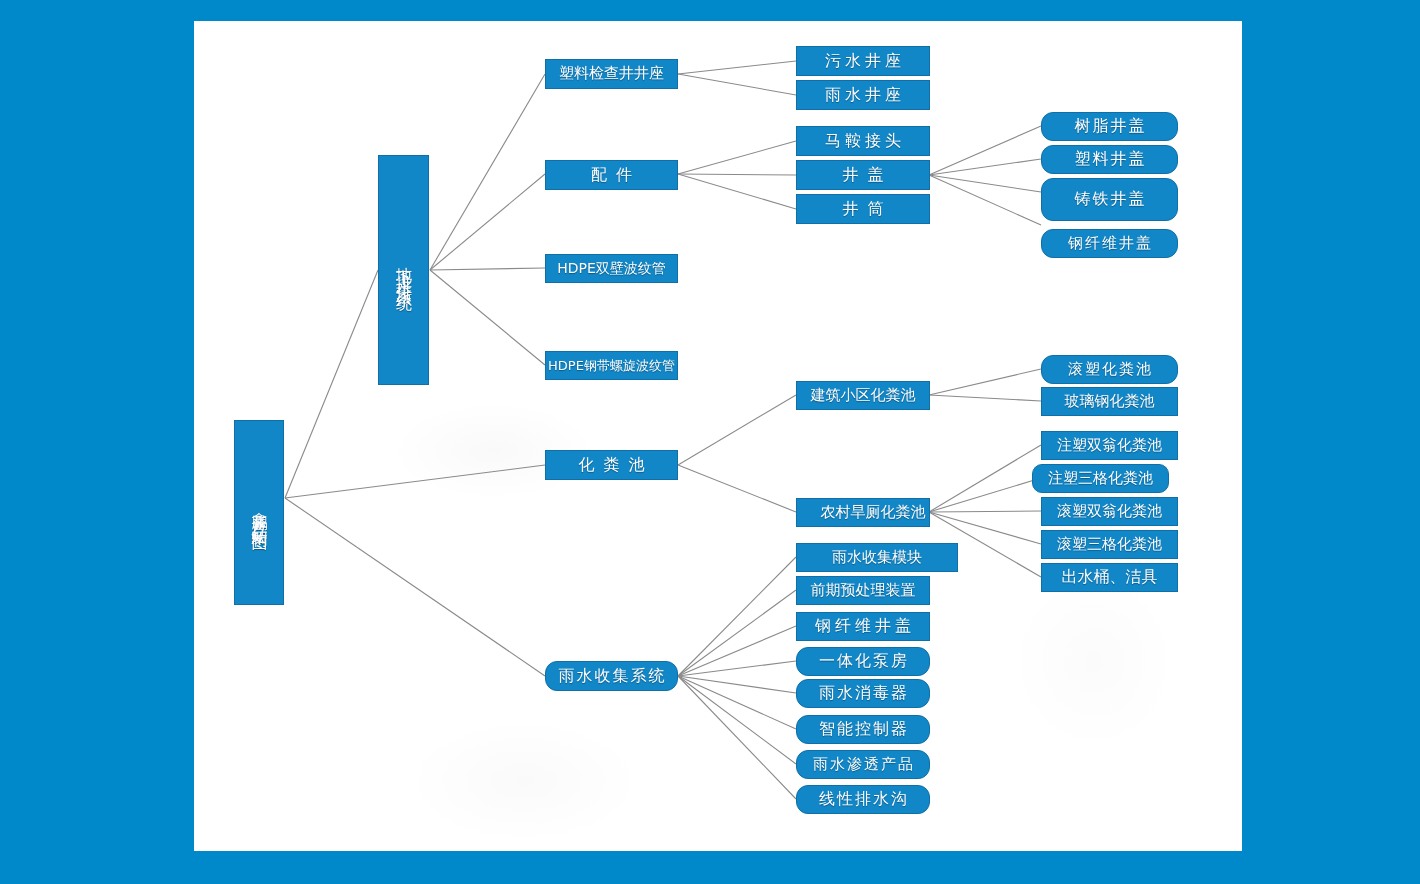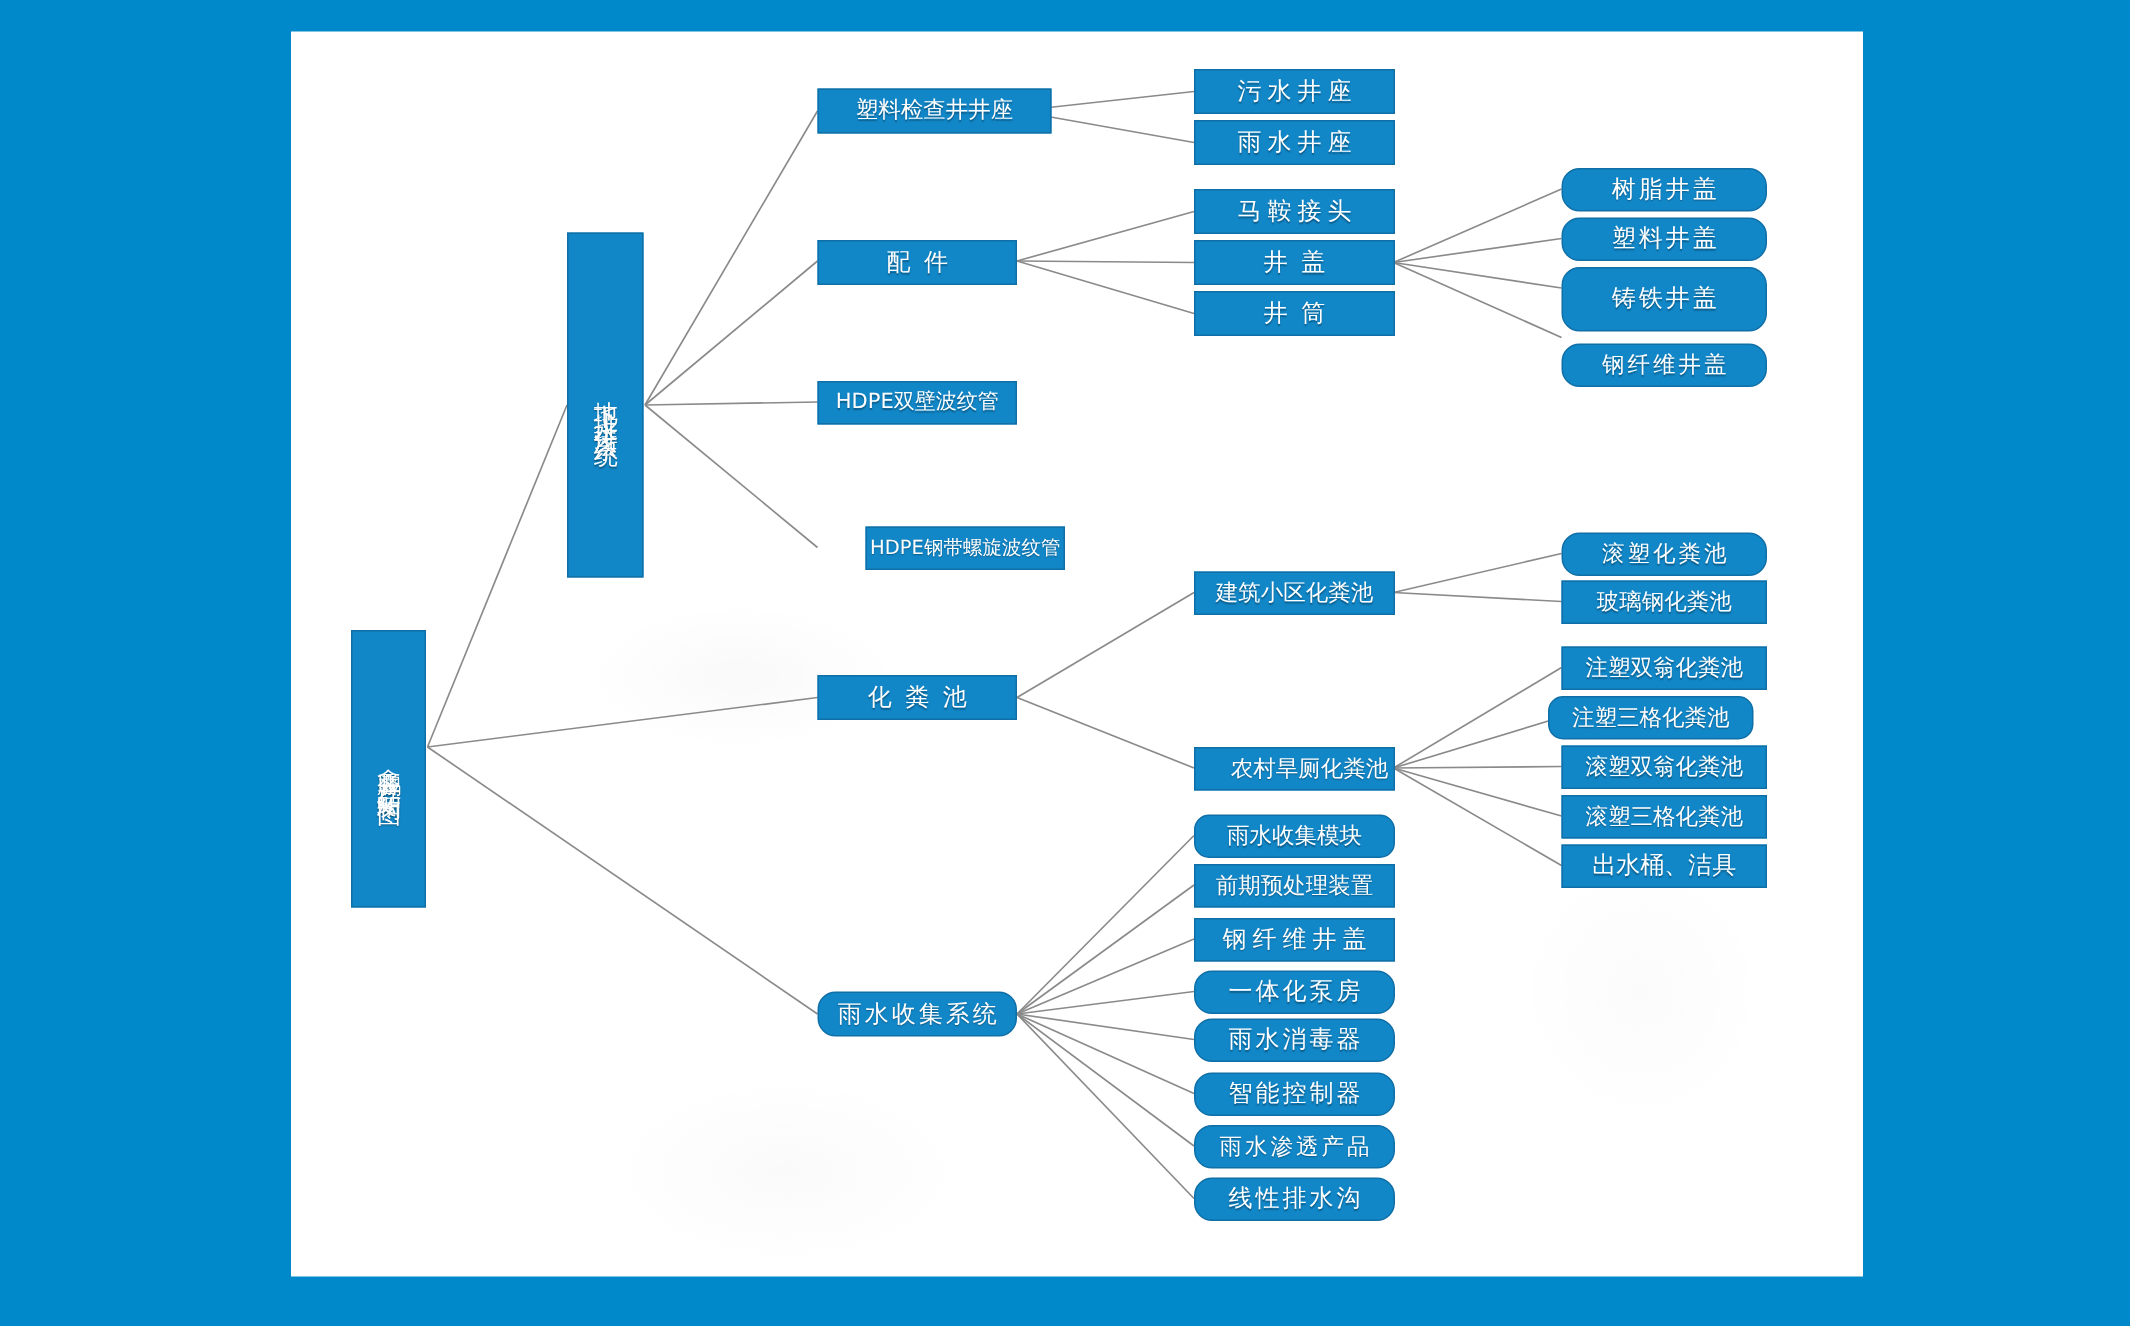--- a/index.html
+++ b/index.html
@@ -110,27 +110,27 @@
   </svg>
 
   <div class="node vert s16" style="left:234px;top:420px;width:50px;height:185px;">鑫鹏产品结构图</div>
 
   <div class="node vert s16" style="left:378px;top:155px;width:51px;height:230px;">地下排水排污系统</div>
 
   <div class="node s16 sp8" style="left:545px;top:450px;width:133px;height:30px;">化粪池</div>
 
   <div class="node s16 sp2" style="left:545px;top:661px;width:133px;height:30px;">雨水收集系统</div>
 
-  <div class="node s15" style="left:545px;top:59px;width:156px;height:30px;">塑料检查井井座</div>
+  <div class="node s15" style="left:545px;top:59px;width:133px;height:30px;">塑料检查井井座</div>
 
   <div class="node s16 sp8" style="left:545px;top:160px;width:133px;height:30px;">配件</div>
 
   <div class="node s14" style="left:545px;top:254px;width:133px;height:29px;">HDPE双壁波纹管</div>
 
-  <div class="node s13" style="left:577px;top:351px;width:133px;height:29px;">HDPE钢带螺旋波纹管</div>
+  <div class="node s13" style="left:545px;top:351px;width:133px;height:29px;">HDPE钢带螺旋波纹管</div>
 
   <div class="node s16 sp4" style="left:796px;top:46px;width:134px;height:30px;">污水井座</div>
   <div class="node s16 sp4" style="left:796px;top:80px;width:134px;height:30px;">雨水井座</div>
 
   <div class="node s16 sp4" style="left:796px;top:126px;width:134px;height:30px;">马鞍接头</div>
   <div class="node s16 sp8" style="left:796px;top:160px;width:134px;height:30px;">井盖</div>
   <div class="node s16 sp8" style="left:796px;top:194px;width:134px;height:30px;">井筒</div>
 
   <div class="node s16 sp2" style="left:1041px;top:112px;width:137px;height:29px;">树脂井盖</div>
   <div class="node s16 sp2" style="left:1041px;top:145px;width:137px;height:29px;">塑料井盖</div>
@@ -142,21 +142,21 @@
 
   <div class="node s15 sp2" style="left:1041px;top:355px;width:137px;height:29px;">滚塑化粪池</div>
   <div class="node s15" style="left:1041px;top:387px;width:137px;height:29px;">玻璃钢化粪池</div>
 
   <div class="node s15" style="left:1041px;top:431px;width:137px;height:29px;">注塑双翁化粪池</div>
   <div class="node s15" style="left:1032px;top:464px;width:137px;height:29px;border-radius:10px;">注塑三格化粪池</div>
   <div class="node s15" style="left:1041px;top:497px;width:137px;height:29px;">滚塑双翁化粪池</div>
   <div class="node s15" style="left:1041px;top:530px;width:137px;height:29px;">滚塑三格化粪池</div>
   <div class="node s16" style="left:1041px;top:563px;width:137px;height:29px;">出水桶、洁具</div>
 
-  <div class="node s15" style="left:796px;top:543px;width:134px;height:29px;border-radius:10px;">雨水收集模块</div>
+  <div class="node s15" style="left:796px;top:543px;width:162px;height:29px;">雨水收集模块</div>
   <div class="node s15" style="left:796px;top:576px;width:134px;height:29px;">前期预处理装置</div>
   <div class="node s16 sp4" style="left:796px;top:612px;width:134px;height:29px;">钢纤维井盖</div>
   <div class="node s16 sp2" style="left:796px;top:647px;width:134px;height:29px;">一体化泵房</div>
   <div class="node s16 sp2" style="left:796px;top:679px;width:134px;height:29px;">雨水消毒器</div>
   <div class="node s16 sp2" style="left:796px;top:715px;width:134px;height:29px;">智能控制器</div>
   <div class="node s15 sp2" style="left:796px;top:750px;width:134px;height:29px;">雨水渗透产品</div>
   <div class="node s16 sp2" style="left:796px;top:785px;width:134px;height:29px;">线性排水沟</div>
 
 </div>
 

